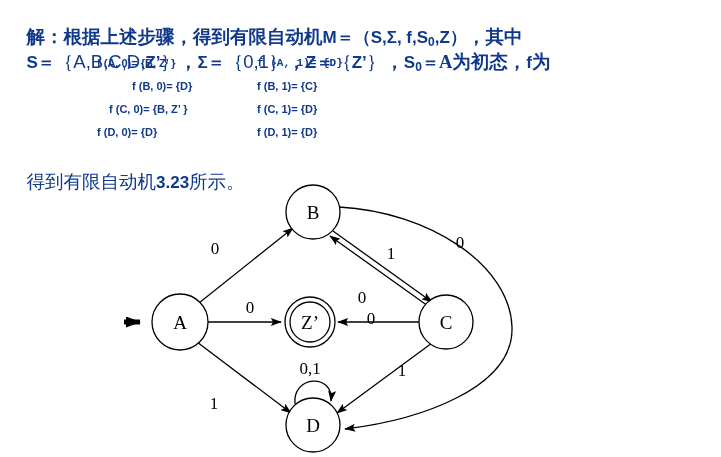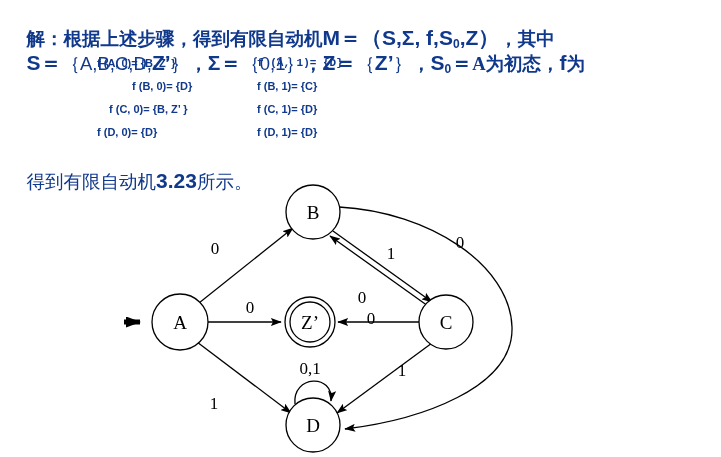--- a/index.html
+++ b/index.html
@@ -22,21 +22,21 @@
     color:#10398c;
     font-weight:bold;
   }
   .l-cjk{
     font-family:"Liberation Serif", serif;
     font-size:18.5px;
     letter-spacing:0px;
   }
   .l-sans{
     font-family:"Liberation Sans", sans-serif;
-    font-size:21px;
+    font-size:17px;
   }
   .mono-ser{
     font-family:Liberation Sans, sans-serif;
     font-weight:normal;
     margin-top:46px;
   }
   .fn{
     position:absolute;
     font-family:"Liberation Sans", sans-serif;
     font-weight:bold;

